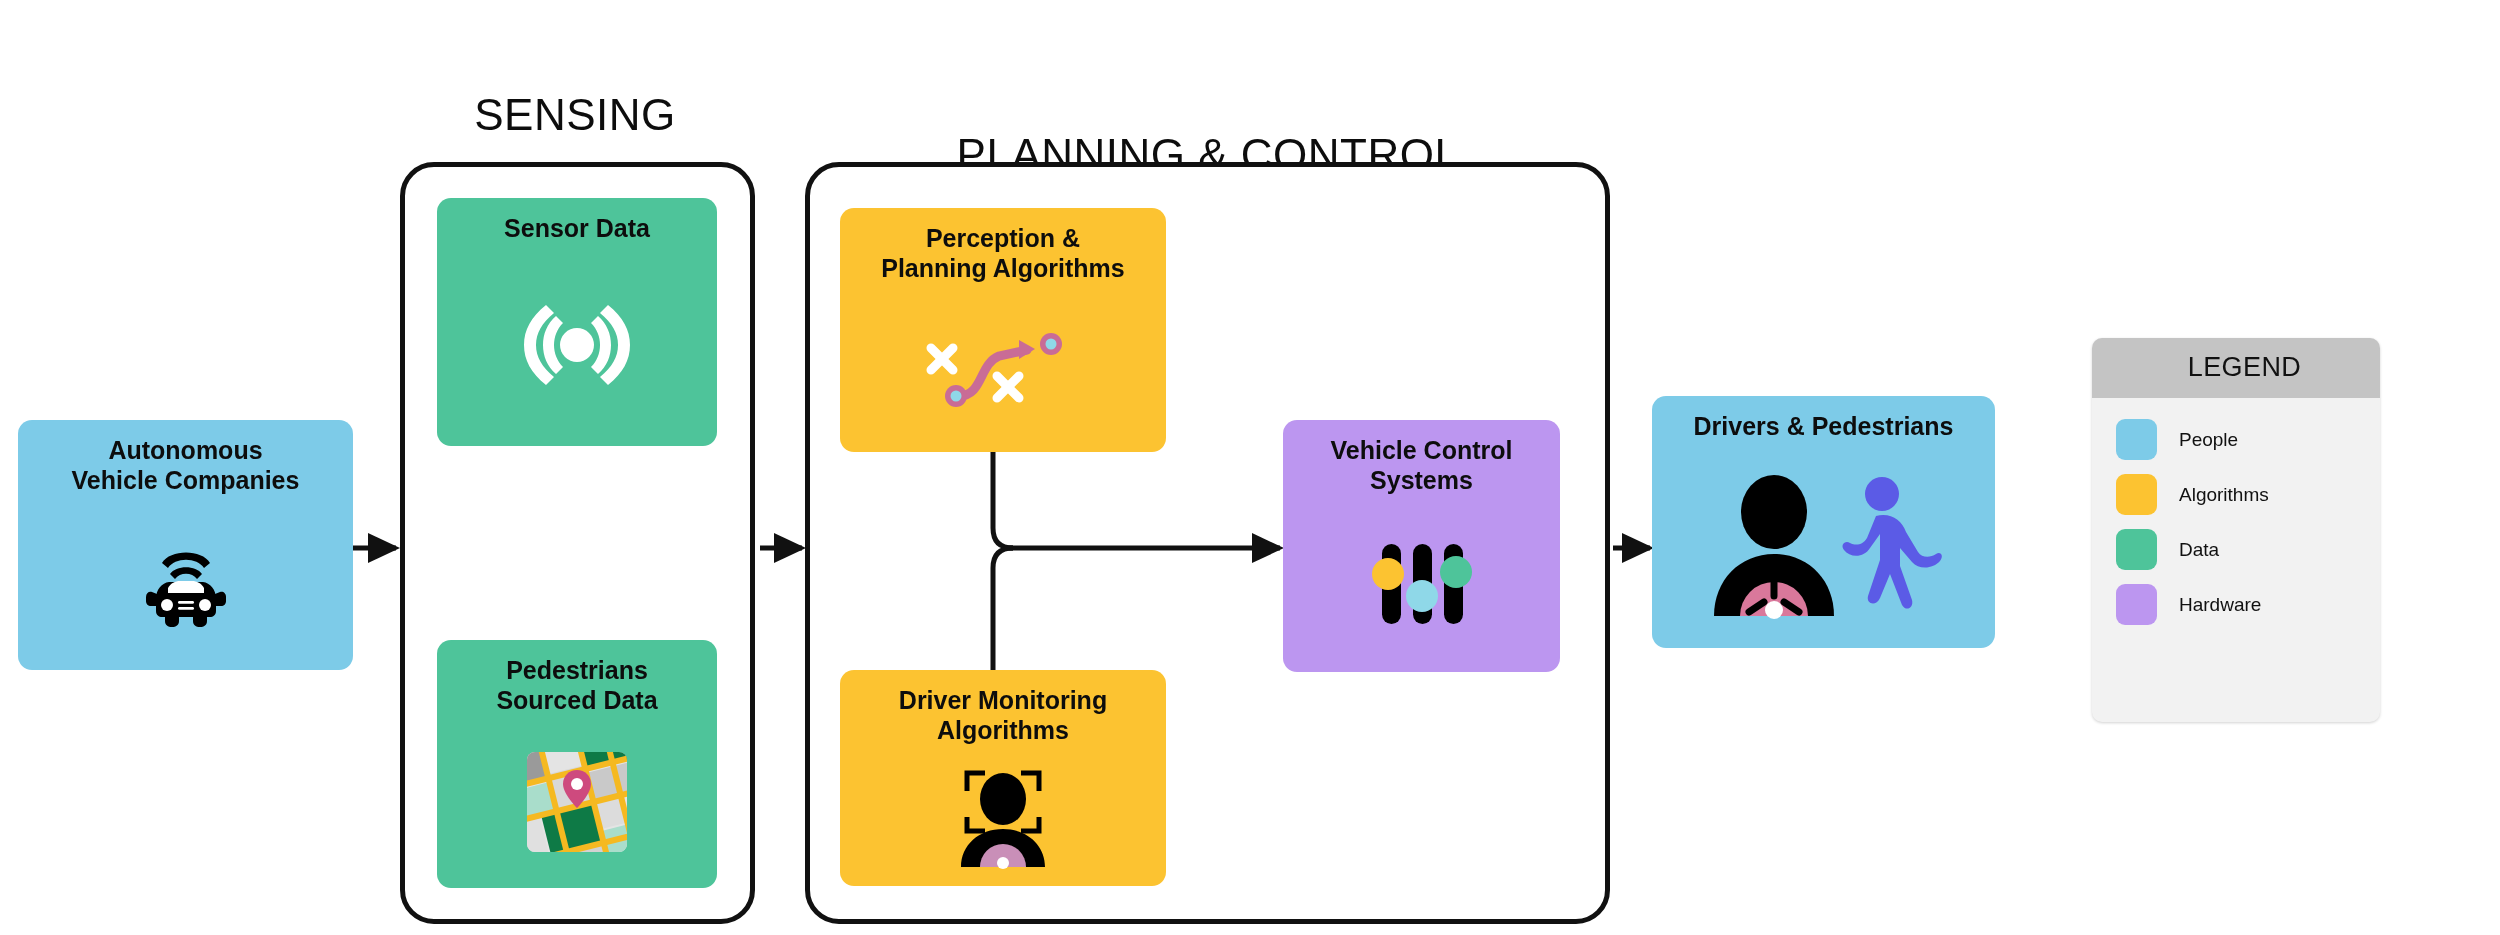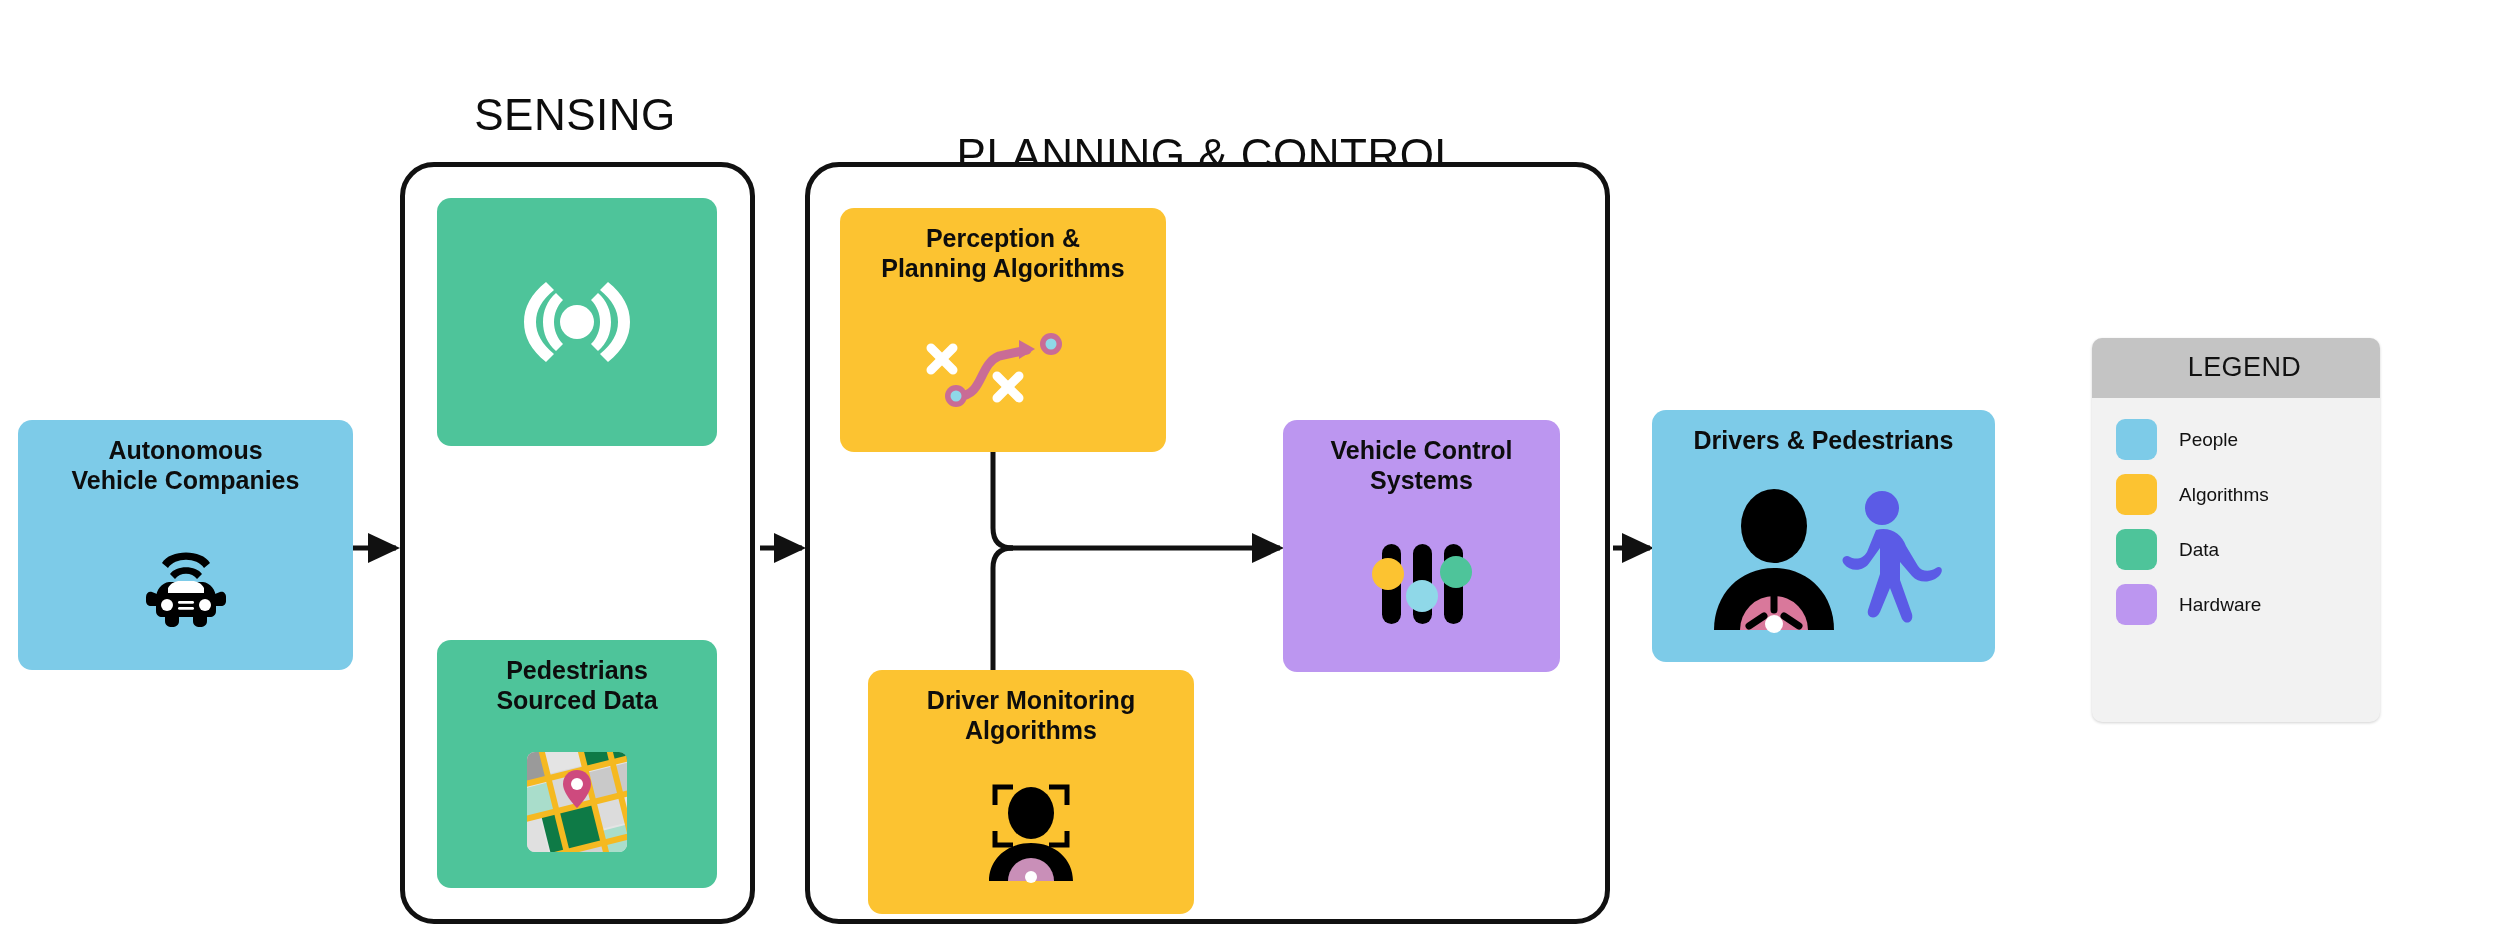--- a/index.html
+++ b/index.html
@@ -145,20 +145,21 @@
           <circle cx="33" cy="68" r="6"></circle>
           <circle cx="71" cy="68" r="6"></circle>
           <rect x="44" y="64" width="16" height="2.8" rx="1.4"></rect>
           <rect x="44" y="70" width="16" height="2.8" rx="1.4"></rect>
         </g>
       </svg>
     </div>
   </div>
 
   <div class="card" style="left:437px;top:198px;width:280px;height:248px;background:#4EC49A;">
+    <div class="card-title">Sensor Data</div>
     <div class="card-icon">
       <svg width="126" height="96" viewBox="0 0 126 96">
         <g fill="#ffffff">
           <circle cx="63" cy="48" r="17"></circle>
           <path d="M40 16 C28 26, 22 36, 22 48 C22 60, 28 70, 40 80 L32 88 C17 76, 10 63, 10 48 C10 33, 17 20, 32 8 Z"></path>
           <path d="M86 16 C98 26, 104 36, 104 48 C104 60, 98 70, 86 80 L94 88 C109 76, 116 63, 116 48 C116 33, 109 20, 94 8 Z"></path>
           <path d="M49 26 C43 32, 40 40, 40 48 C40 56, 43 64, 49 70 L42 77 C33 69, 29 59, 29 48 C29 37, 33 27, 42 19 Z"></path>
           <path d="M77 26 C83 32, 86 40, 86 48 C86 56, 83 64, 77 70 L84 77 C93 69, 97 59, 97 48 C97 37, 93 27, 84 19 Z"></path>
         </g>
       </svg>
@@ -221,21 +222,21 @@
         <g stroke="#ffffff" stroke-width="9" stroke-linecap="round">
           <line x1="8" y1="28" x2="30" y2="50"></line>
           <line x1="30" y1="28" x2="8" y2="50"></line>
           <line x1="74" y1="56" x2="96" y2="78"></line>
           <line x1="96" y1="56" x2="74" y2="78"></line>
         </g>
       </svg>
     </div>
   </div>
 
-  <div class="card" style="left:868px;top:670px;width:326px;height:244px;background:#FCC331;">
+  <div class="card" style="left:840px;top:670px;width:326px;height:216px;background:#FCC331;">
     <div class="card-title">Driver Monitoring
 Algorithms</div>
     <div class="card-icon">
       <svg width="112" height="106" viewBox="0 0 112 106">
         <g fill="none" stroke="#000000" stroke-width="5">
           <polyline points="20,28 20,10 38,10"></polyline>
           <polyline points="74,10 92,10 92,28"></polyline>
           <polyline points="20,54 20,68 38,68"></polyline>
           <polyline points="74,68 92,68 92,54"></polyline>
         </g>
@@ -259,21 +260,21 @@
           <rect x="47" y="6" width="19" height="80" rx="9.5"></rect>
           <rect x="78" y="6" width="19" height="80" rx="9.5"></rect>
         </g>
         <circle cx="22" cy="36" r="16" fill="#FCC331"></circle>
         <circle cx="56" cy="58" r="16" fill="#8FD8E8"></circle>
         <circle cx="90" cy="34" r="16" fill="#4EC49A"></circle>
       </svg>
     </div>
   </div>
 
-  <div class="card" style="left:1652px;top:410px;width:343px;height:252px;background:#7DCBE8;">
+  <div class="card" style="left:1652px;top:396px;width:343px;height:252px;background:#7DCBE8;">
     <div class="card-title">Drivers &amp; Pedestrians</div>
     <div class="card-icon">
       <svg width="240" height="150" viewBox="0 0 240 150">
 
         <g>
           <ellipse cx="70" cy="42" rx="33" ry="37" fill="#000000"></ellipse>
           <path d="M10 146 C10 110, 36 84, 70 84 C104 84, 130 110, 130 146 Z" fill="#000000"></path>
           <path d="M36 146 A34 34 0 0 1 104 146 Z" fill="#D9789B"></path>
           <path d="M70 112 L70 126 M45 142 L60 132 M95 142 L80 132" stroke="#000000" stroke-width="7" stroke-linecap="round" fill="none"></path>
           <circle cx="70" cy="140" r="9" fill="#ffffff"></circle>

